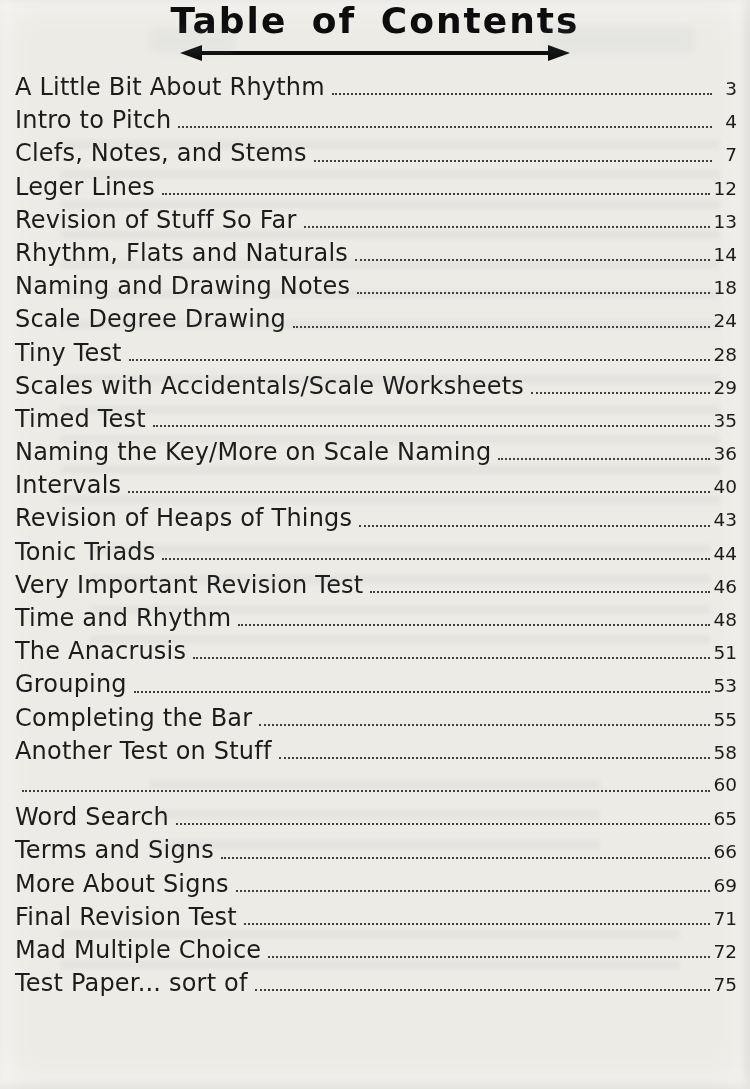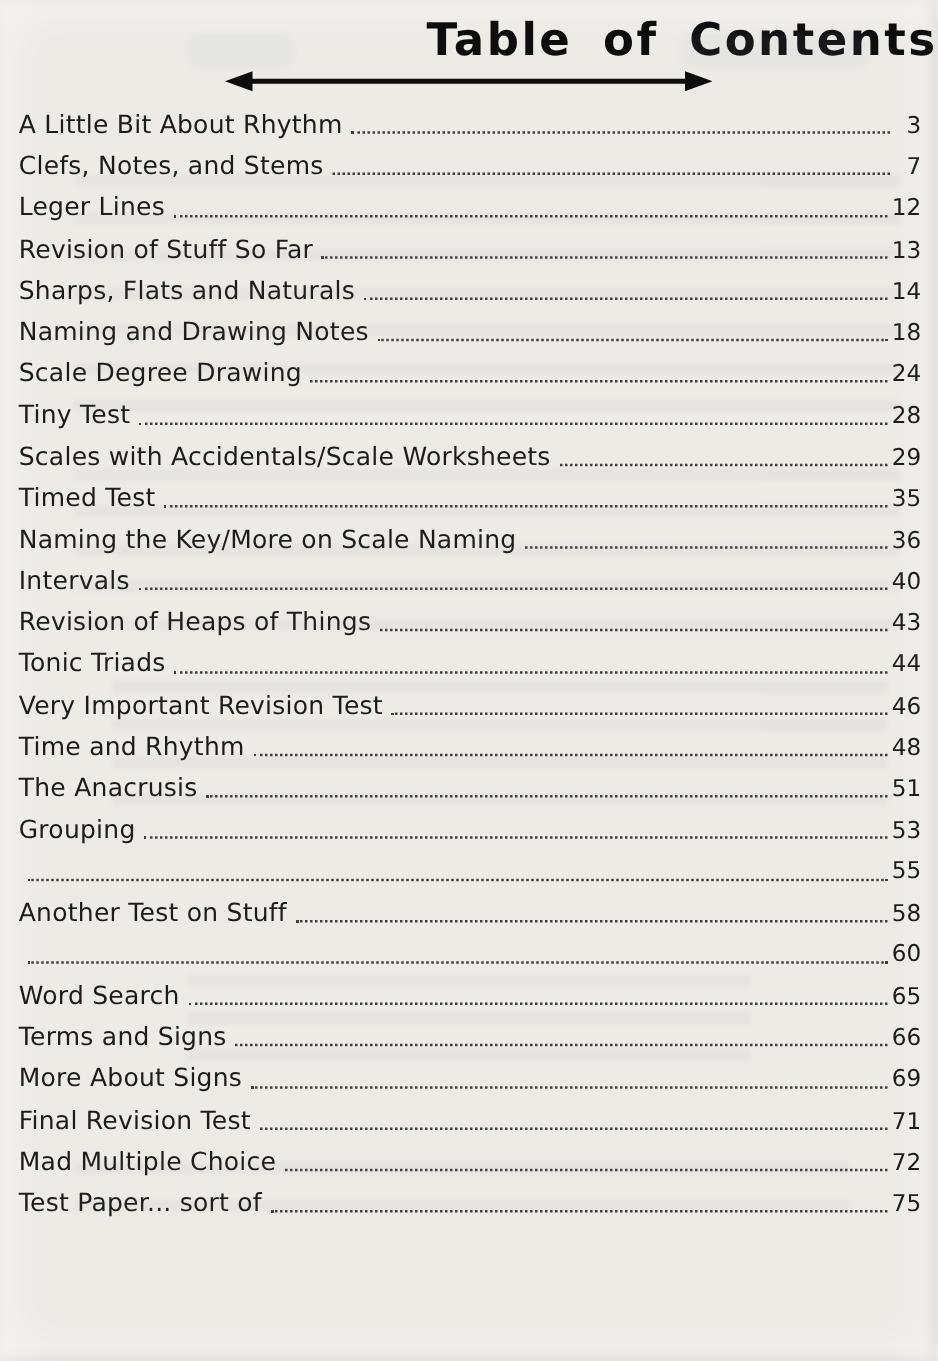--- a/index.html
+++ b/index.html
@@ -32,22 +32,22 @@
   }
   .smudge-title {
     position: absolute;
     opacity: 0.07;
     filter: blur(3px);
     background: #8aa0b0;
     border-radius: 8px;
     pointer-events: none;
   }
   .header {
-    padding-top: 12px;
-    text-align: right;
+    padding-top: 0;
+    text-align: center;
   }
   .title {
     display: inline-block;
     font-size: 36px;
     font-weight: 700;
     letter-spacing: 2px;
     word-spacing: 10px;
     color: #0d0d0d;
   }
   .arrow-wrap {
@@ -57,21 +57,21 @@
   }
   .toc {
     margin: 6px 13px 0 15px;
   }
   .row {
     display: flex;
     height: 33.2px;
     align-items: baseline;
   }
   .label {
-    font-size: 20px;
+    font-size: 24px;
     line-height: 33.2px;
     color: #1c1c1c;
     white-space: nowrap;
     letter-spacing: 0.2px;
   }
   .leader {
     flex: 1;
     border-bottom: 2px dotted #3f3f3f;
     align-self: flex-end;
     margin: 0 3px 9px 7px;
@@ -109,41 +109,46 @@
     </div>
   </div>
 
   <div class="toc">
     <div class="row">
       <span class="label">A Little Bit About Rhythm</span>
       <span class="leader"></span>
       <span class="num">3</span>
     </div>
 
+    <div class="row">
+      <span class="label">Intro to Pitch</span>
+      <span class="leader"></span>
+      <span class="num">4</span>
+    </div>
 
     <div class="row">
       <span class="label">Clefs, Notes, and Stems</span>
       <span class="leader"></span>
       <span class="num">7</span>
     </div>
 
     <div class="row">
       <span class="label">Leger Lines</span>
       <span class="leader"></span>
       <span class="num">12</span>
     </div>
 
     <div class="row">
       <span class="label">Revision of Stuff So Far</span>
       <span class="leader"></span>
       <span class="num">13</span>
     </div>
 
     <div class="row">
-      <span class="label">Sharps, Flats and Naturals</span>
+      <span class="label">Rhythm, Flats and Naturals</span>
       <span class="leader"></span>
       <span class="num">14</span>
     </div>
 
     <div class="row">
       <span class="label">Naming and Drawing Notes</span>
       <span class="leader"></span>
       <span class="num">18</span>
     </div>
 
@@ -214,20 +219,21 @@
       <span class="num">51</span>
     </div>
 
     <div class="row">
       <span class="label">Grouping</span>
       <span class="leader"></span>
       <span class="num">53</span>
     </div>
 
     <div class="row">
+      <span class="label">Completing the Bar</span>
       <span class="leader"></span>
       <span class="num">55</span>
     </div>
 
     <div class="row">
       <span class="label">Another Test on Stuff</span>
       <span class="leader"></span>
       <span class="num">58</span>
     </div>
 

